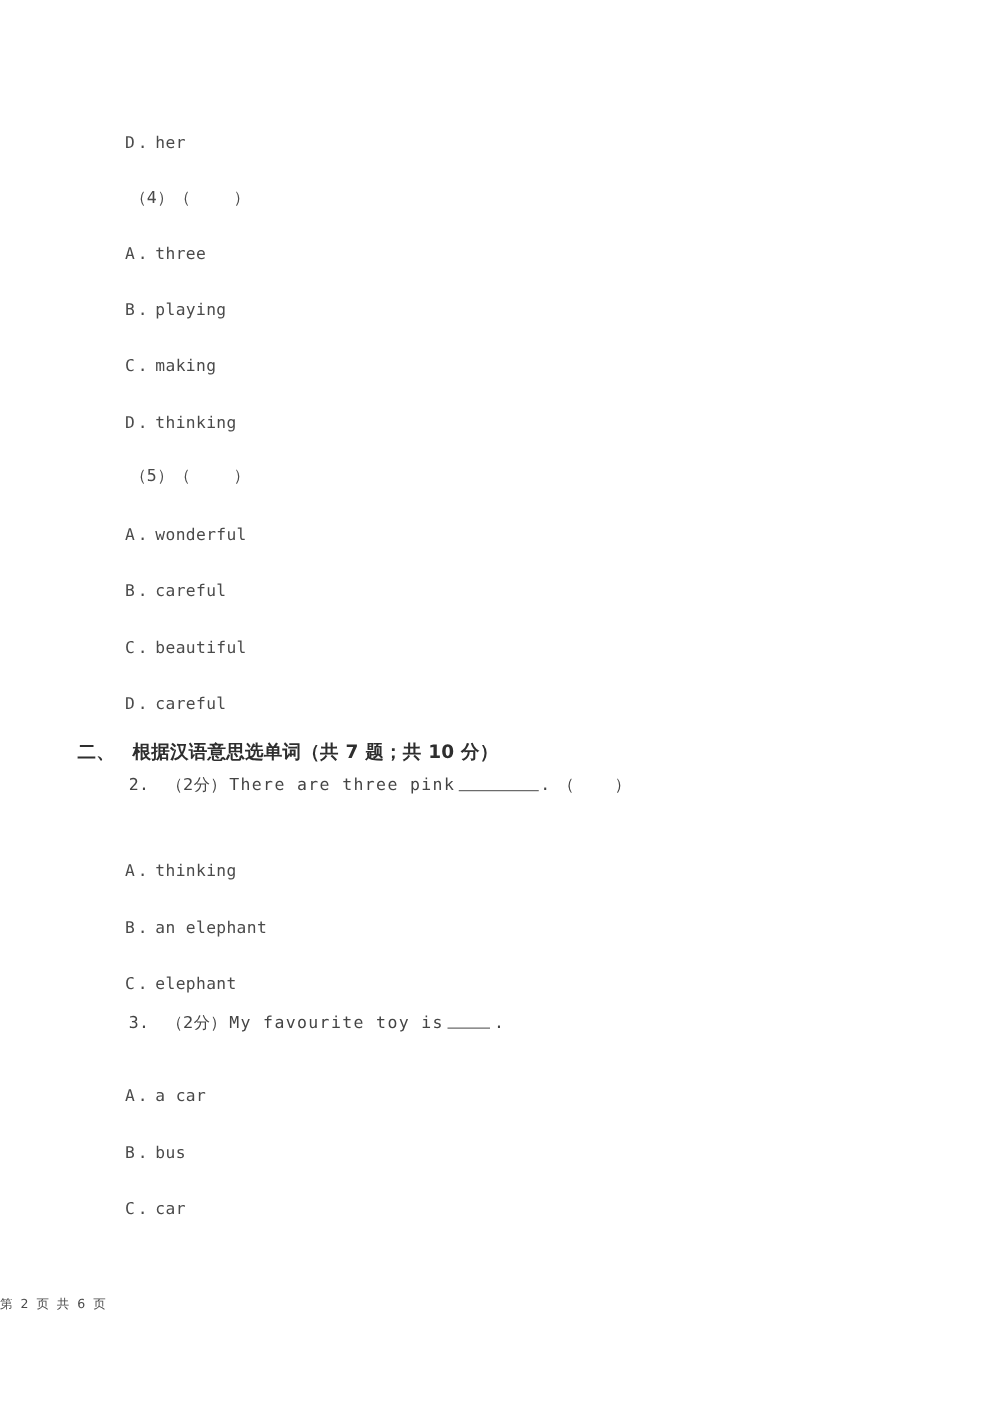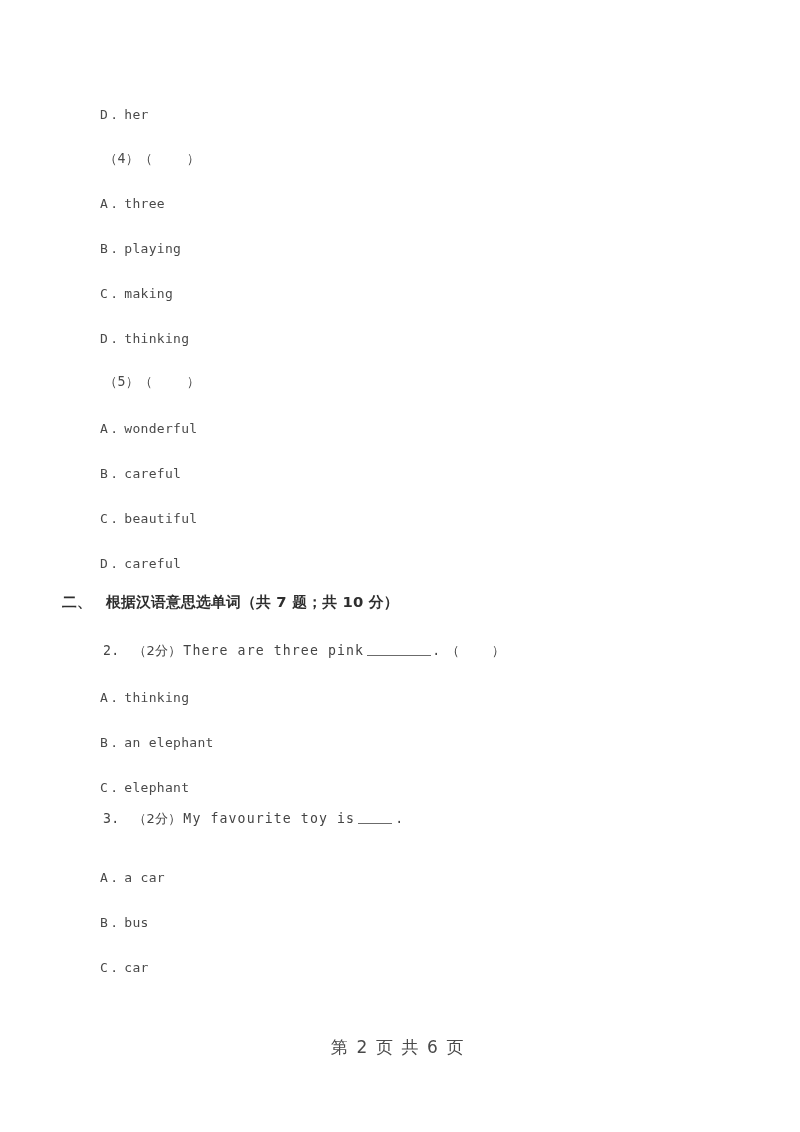--- a/index.html
+++ b/index.html
@@ -99,23 +99,23 @@
   .question .paren-gap {
     display: inline-block;
     width: 32px;
   }
 
   
   .footer {
     position: absolute;
     left: 0;
     width: 796px;
-    text-align: center;
+    text-align: left;
     font-family: "DejaVu Sans", "Liberation Sans", sans-serif;
-    font-size: 17px;
+    font-size: 10px;
     color: #4a4a4a;
     letter-spacing: 1.6px;
     white-space: nowrap;
   }
 </style>
 </head>
 <body>
 
 <div class="page">
 
@@ -154,21 +154,21 @@
     <span class="opt-letter">C</span><span class="opt-dot">.</span><span>beautiful</span>
   </div>
   <div class="line option" style="top:557px">
     <span class="opt-letter">D</span><span class="opt-dot">.</span><span>careful</span>
   </div>
 
   <div class="line section-heading" style="top:595px">
     <span class="sec-num">二、</span><span>根据汉语意思选单词（共 7 题；共 10 分）</span>
   </div>
 
-  <div class="line question" style="top:644px">
+  <div class="line question" style="top:622px">
     <span class="q-num">2.</span><span class="q-score">（2分）</span><span class="q-text">There are three pink</span><span class="blank-long"></span><span>.</span><span class="tail-paren">（</span><span class="paren-gap"></span><span>）</span>
   </div>
 
   <div class="line option" style="top:691px">
     <span class="opt-letter">A</span><span class="opt-dot">.</span><span>thinking</span>
   </div>
   <div class="line option" style="top:736px">
     <span class="opt-letter">B</span><span class="opt-dot">.</span><span>an elephant</span>
   </div>
   <div class="line option" style="top:781px">

